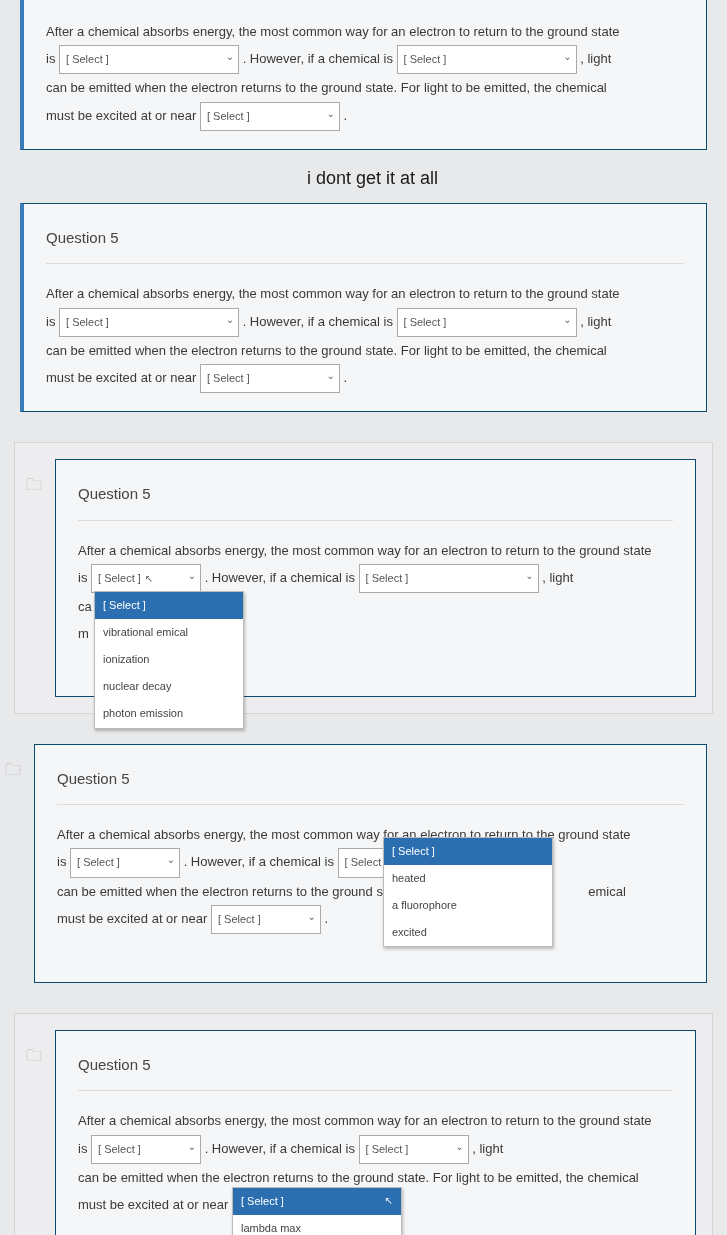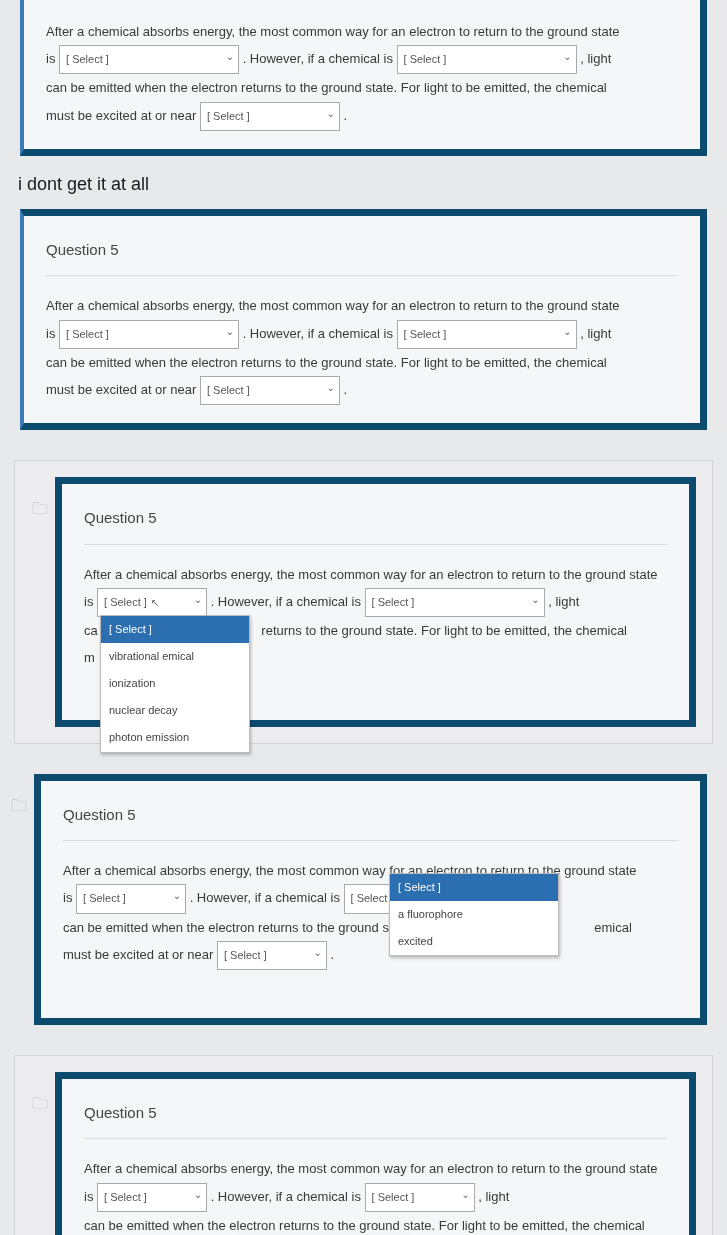--- a/index.html
+++ b/index.html
@@ -5,21 +5,21 @@
   * { box-sizing: border-box; margin: 0; padding: 0; }
   body {
     font-family: -apple-system, BlinkMacSystemFont, "Segoe UI", Arial, sans-serif;
     background: #e8e9eb;
     width: 727px;
     padding: 0;
     color: #333;
   }
   .panel {
     background: #f5f6f7;
-    border: 7px solid #0c4a6e;
+    border: 1px solid #0c4a6e;
     margin: 14px 20px;
     padding: 18px 22px;
     line-height: 2.1;
     font-size: 13px;
     color: #3a3a3a;
     position: relative;
   }
   .panel.with-left-accent {
     border-left: 4px solid #3a7bb8;
   }
@@ -52,20 +52,21 @@
     top: 0;
     font-size: 10px;
     color: #666;
   }
   .sel.wide { min-width: 180px; }
   .comment {
     font-size: 18px;
     font-weight: 400;
     color: #1a1a1a;
     margin: 18px 0 14px 18px;
+    text-align: center;
   }
   .dd {
     position: absolute;
     background: #fff;
     border: 1px solid #bbb;
     font-size: 11px;
     box-shadow: 1px 2px 3px rgba(0,0,0,.25);
     z-index: 10;
     min-width: 150px;
   }
@@ -144,37 +145,38 @@
     <div style="position:relative; display:inline-block; vertical-align:top;">
       <span>ca</span>
       <div class="dd" style="left:16px; top:-2px;">
         <div class="opt hi">[ Select ]</div>
         <div class="opt">vibrational emical</div>
         <div class="opt">ionization</div>
         <div class="opt">nuclear decay</div>
         <div class="opt">photon emission</div>
       </div>
     </div>
-    <span style="margin-left:160px">returns to the ground state.  For light to be emitted, the chemical</span><br>
+    <br>
     <span>m</span>
     <span style="margin-left:104px">ct ]</span>
     <div style="height:30px"></div>
   </div>
 </div>
 
 <div class="panel pos-rel" style="margin-left:34px;">
   <span class="bookmark">🗀</span>
   <div class="q-title">Question 5</div>
   <span>After a chemical absorbs energy, the most common way for an electron to return to the ground state</span><br>
   <span>is</span>
   <span class="sel sm">[ Select ]</span>
   <span>.  However, if a chemical is</span>
   <span class="sel sm">[ Select ]</span>
   <div class="dd" style="left:348px; top:92px; min-width:170px;">
     <div class="opt hi">[ Select ]</div>
+    <div class="opt">heated</div>
     <div class="opt">a fluorophore</div>
     <div class="opt">excited</div>
   </div>
   <span>, light</span><br>
   <span>can be emitted when the electron returns to the ground state</span>
   <span style="margin-left:180px">emical</span><br>
   <span>must be excited at or near</span>
   <span class="sel sm">[ Select ]</span>
   <span>.</span>
   <div style="height:30px"></div>

